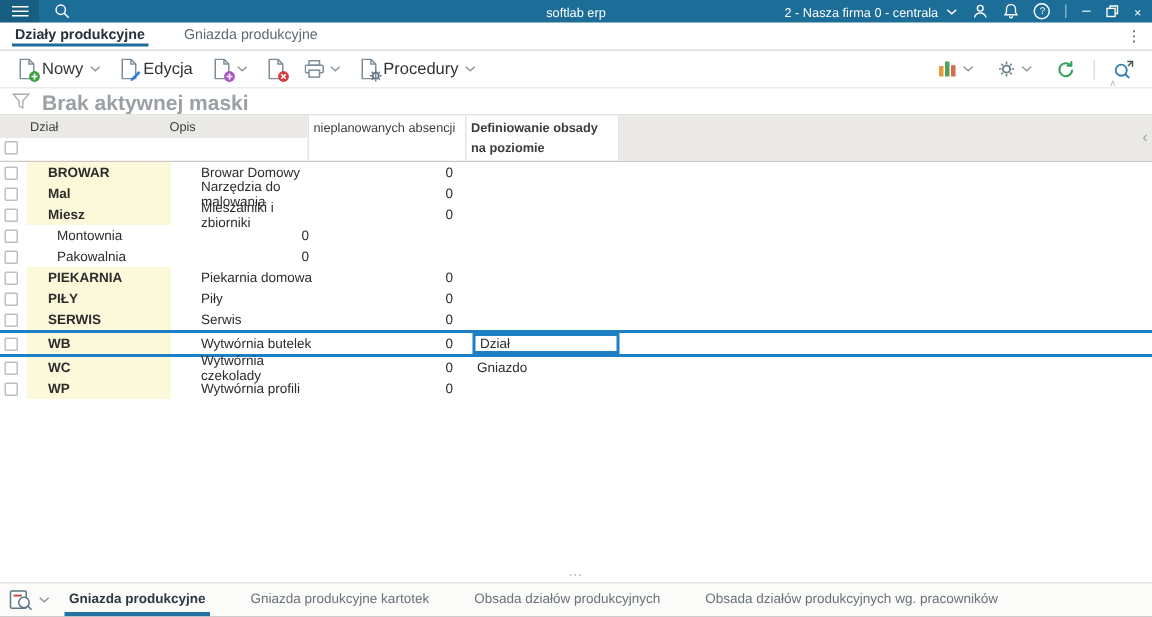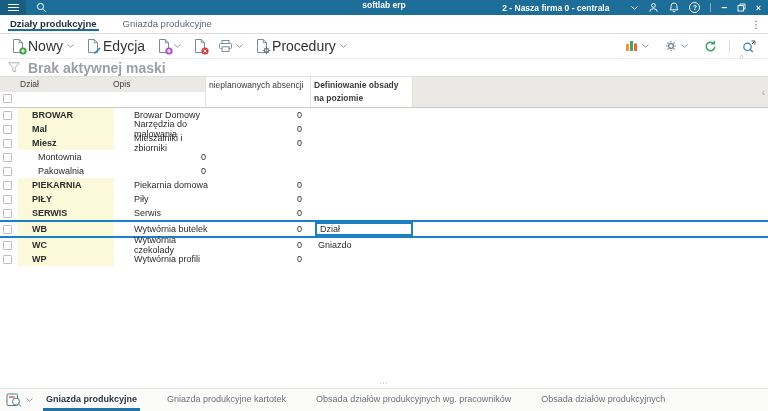--- a/index.html
+++ b/index.html
@@ -1,46 +1,46 @@
 <!DOCTYPE html>
 <html lang="pl" style="--titlebar: #1c6d98; --tab-underline: #1b6d9b; --accent: #1d7fc4; --yellow: #fcf8da;"><head>
 <meta charset="utf-8">
 <style>
   html,body{margin:0;padding:0;background:#9a9a9a;}
   .app{width:768px;height:411px;background:#fff;display:flex;flex-direction:column;overflow:hidden;
        font-family:"Liberation Sans",sans-serif;position:relative;}
   svg{display:block;}
 
   
-  .titlebar{flex:0 0 15px;background:var(--titlebar,#1c6d98);display:flex;
-            color:#fff;font-size:8.5px;position:relative;font-weight:bold;}
+  .titlebar{flex:0 0 15px;background:var(--titlebar,#1c6d98);display:flex;align-items:center;
+            color:#fff;font-size:8.5px;position:relative;}
   .hamb{width:26px;height:15px;background:rgba(0,0,0,.14);display:flex;flex-direction:column;
         justify-content:center;align-items:center;gap:1.5px;cursor:pointer;}
   .hamb i{width:11px;height:1.3px;background:#fff;display:block;}
   .tb-search{margin-left:10px;display:flex;align-items:center;}
   .tb-title{position:absolute;left:50%;transform:translateX(-50%);white-space:nowrap;}
   .tb-right{margin-left:auto;display:flex;align-items:center;gap:10px;padding-right:7px;}
-  .company{display:flex;align-items:center;gap:22px;white-space:nowrap;}
+  .company{display:flex;align-items:center;gap:6px;white-space:nowrap;}
   .chevw{color:#fff;display:flex;}
   .win-divider{width:1px;height:9px;background:rgba(255,255,255,.45);}
   .help-circ{width:9px;height:9px;border:1px solid #fff;border-radius:50%;font-size:6.5px;
              line-height:9px;text-align:center;box-sizing:content-box;}
   .win-min{font-size:10px;line-height:6px;}
 
   
   .tabrow{flex:0 0 18px;display:flex;align-items:center;padding-left:8px;border-bottom:1px solid #dcdcdc;}
   .tab{display:flex;align-items:center;font-size:9.5px;color:#5c6a70;margin-right:22px;padding:0 2px;
        border-bottom:2.5px solid transparent;cursor:pointer;white-space:nowrap;}
   .tab.active{color:#22313a;font-weight:bold;border-bottom-color:var(--tab-underline,#1b6d9b);}
   .overflow{margin-left:auto;display:flex;align-items:center;padding:0 7px;color:#555;font-size:10px;}
 
   
   .toolbar{flex:0 0 24px;display:flex;align-items:center;padding:0 8px;gap:5px;
            border-bottom:1px solid #ececec;position:relative;}
-  .tbtn{display:flex;align-items:center;gap:4px;font-size:14px;color:#333;padding:2px 4px;cursor:pointer;}
+  .tbtn{display:flex;align-items:center;gap:4px;font-size:11px;color:#333;padding:2px 4px;cursor:pointer;}
   .docicon{position:relative;width:12px;height:14px;}
   .badge{position:absolute;right:-3px;bottom:-2px;}
   .chev{color:#8a979e;display:flex;}
   .toolbar-right{margin-left:auto;display:flex;align-items:center;gap:8px;}
   .vdiv{width:1px;height:13px;background:#ddd;}
   .collapse-caret{position:absolute;right:24px;bottom:-1px;font-size:6px;color:#b8b8b8;}
 
   
   .filterrow{flex:0 0 17px;display:flex;align-items:center;gap:8px;padding-left:8px;
              font-size:14px;color:#9aa0a3;font-weight:bold;}
@@ -429,18 +429,18 @@
         <circle cx="10" cy="8.6" r="3.5" fill="#fff" stroke="#5b7583"></circle>
         <line x1="12.6" y1="11.2" x2="15" y2="13.4" stroke="#5b7583"></line>
       </svg>
       <svg class="chev" width="7" height="4" viewBox="0 0 7 4">
         <polyline points="0.5,0.5 3.5,3.2 6.5,0.5" fill="none" stroke="#8a979e"></polyline>
       </svg>
     </div>
     <div id="bottom-tabs" style="display:flex;align-items:stretch;">
         <div class="btab active">Gniazda produkcyjne</div>
         <div class="btab">Gniazda produkcyjne kartotek</div>
+        <div class="btab">Obsada działów produkcyjnych</div>
         <div class="btab">Obsada działów produkcyjnych wg. pracowników</div>
-        <div class="btab">Obsada działów produkcyjnych</div>
       </div>
   </div>
 
 </div>
 
 </body></html>

